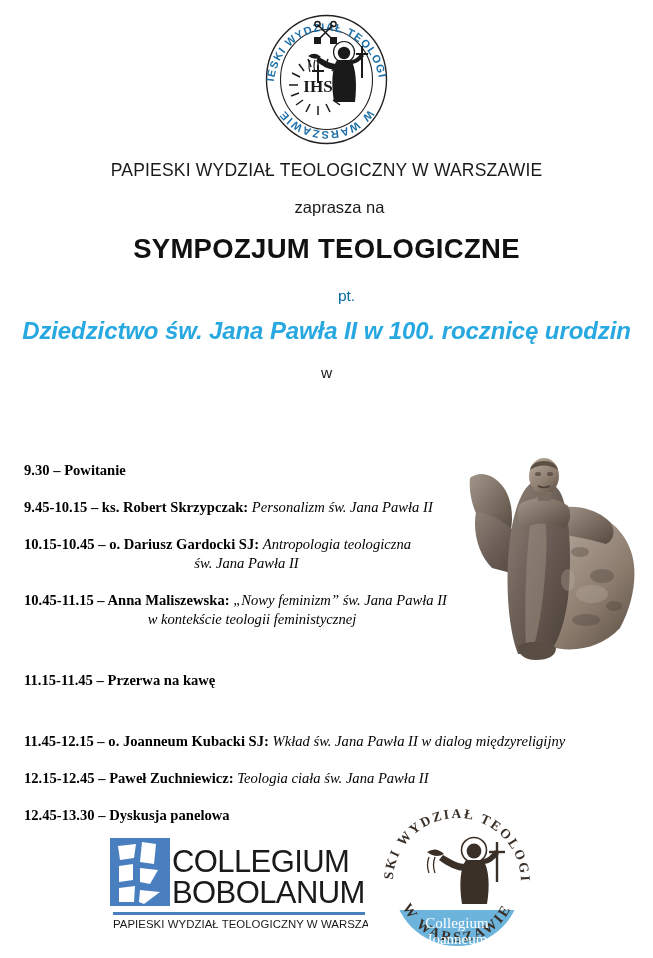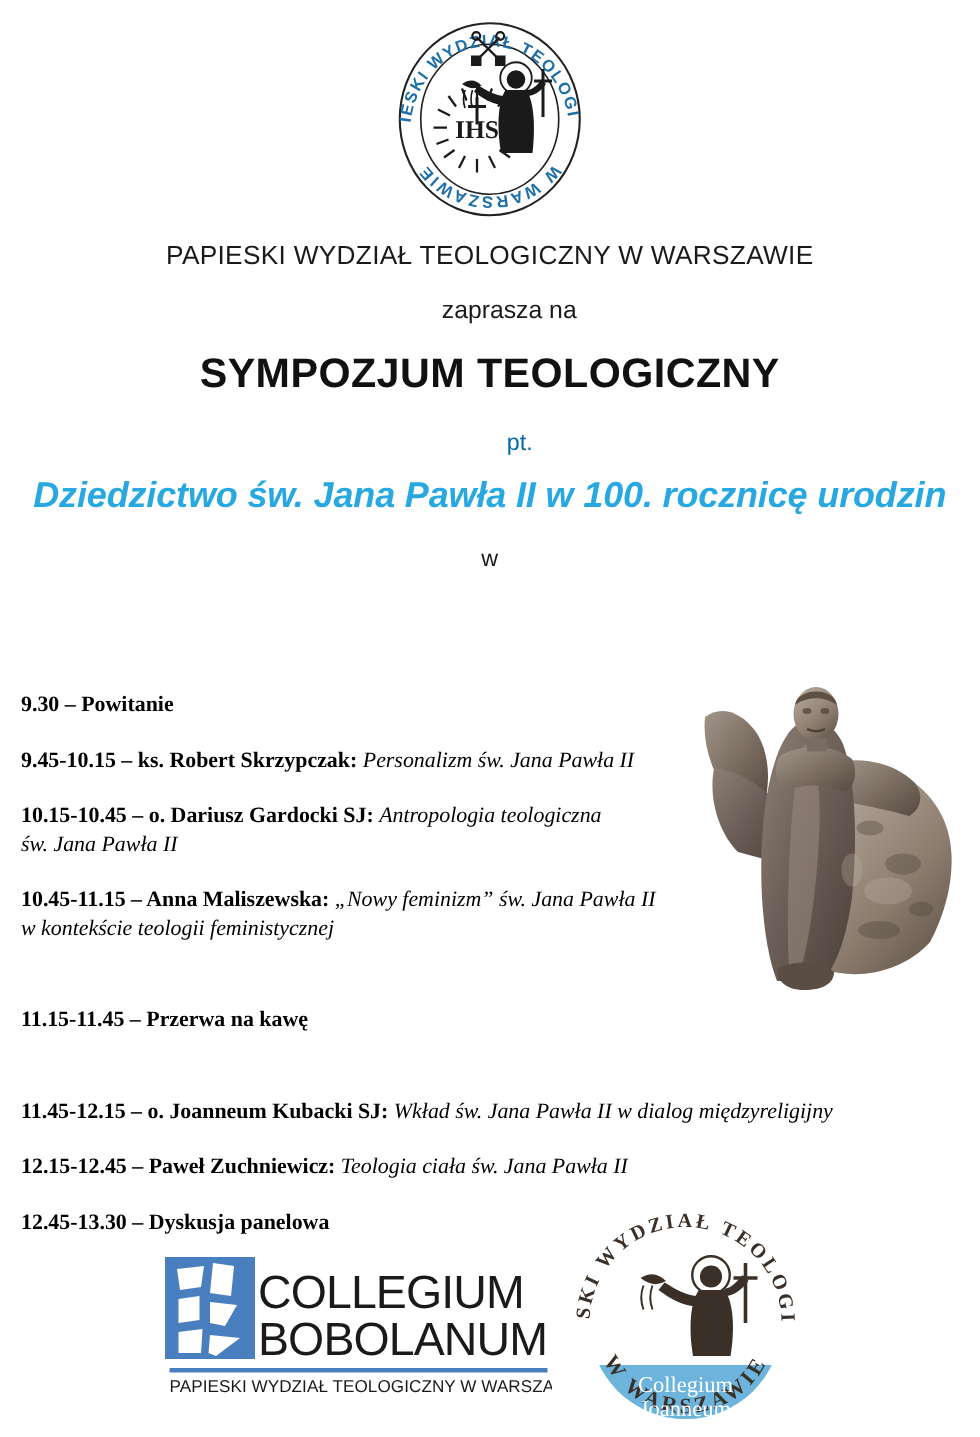--- a/index.html
+++ b/index.html
@@ -95,35 +95,35 @@
     left: 452px;
     top: 448px;
     width: 196px;
     height: 216px;
   }
   .statue svg { display: block; width: 100%; height: 100%; }
 
   
   .program {
     position: absolute;
-    left: 14px;
+    left: 24px;
     top: 462px;
     width: 624px;
     font-family: "Liberation Serif", serif;
     font-size: 14.6px;
     color: #000000;
   }
   .pitem { margin-bottom: 20px; }
   .pitem.gap-big { margin-bottom: 44px; }
   .pitem .lead { font-weight: bold; }
   .pitem .topic { font-style: italic; }
   .pitem .cont {
     display: block;
     font-style: italic;
-    text-align: left;
+    text-align: center;
     margin-top: 2px;
   }
   .w-narrow { width: 445px; }
   .w-mid { width: 456px; }
 
   
   .logo-bobolanum {
     position: absolute;
     left: 110px;
     top: 836px;
@@ -220,21 +220,21 @@
         <line x1="104" y1="38" x2="104" y2="70"></line>
         <line x1="98" y1="46" x2="110" y2="46"></line>
       </g>
     </svg>
   </div>
 </div>
 
 <div class="header-block">
   <div class="line-org">PAPIESKI WYDZIAŁ TEOLOGICZNY W WARSZAWIE</div>
   <div class="line-invite">zaprasza na</div>
-  <div class="line-symp">SYMPOZJUM TEOLOGICZNY</div>
+  <div class="line-symp">SYMPOZJUM TEOLOGICZNE</div>
   <div class="line-pt">pt.</div>
   <div class="line-title">Dziedzictwo św. Jana Pawła II w 100. rocznicę urodzin</div>
   <div class="line-w">w</div>
 </div>
 
 <div class="statue">
   <svg viewBox="0 0 196 216" xmlns="http://www.w3.org/2000/svg">
     <defs>
       <linearGradient id="stoneA" x1="0" y1="0" x2="1" y2="1">
         <stop offset="0%" stop-color="#8d8177"></stop>

